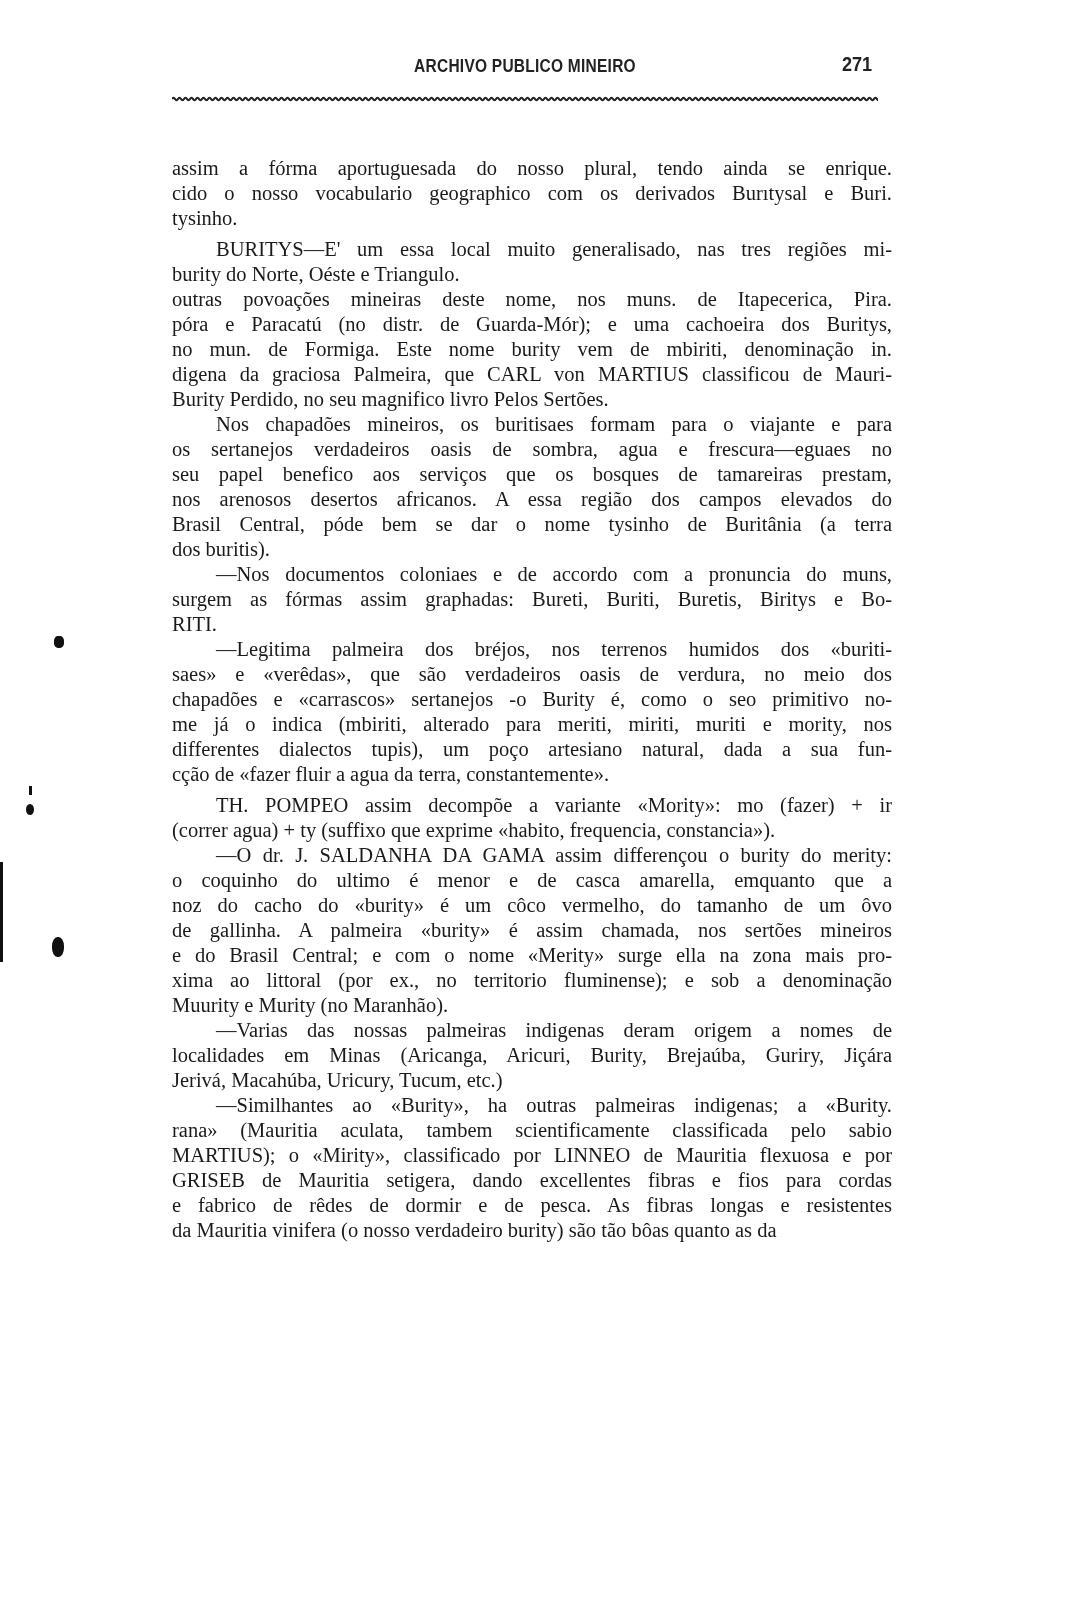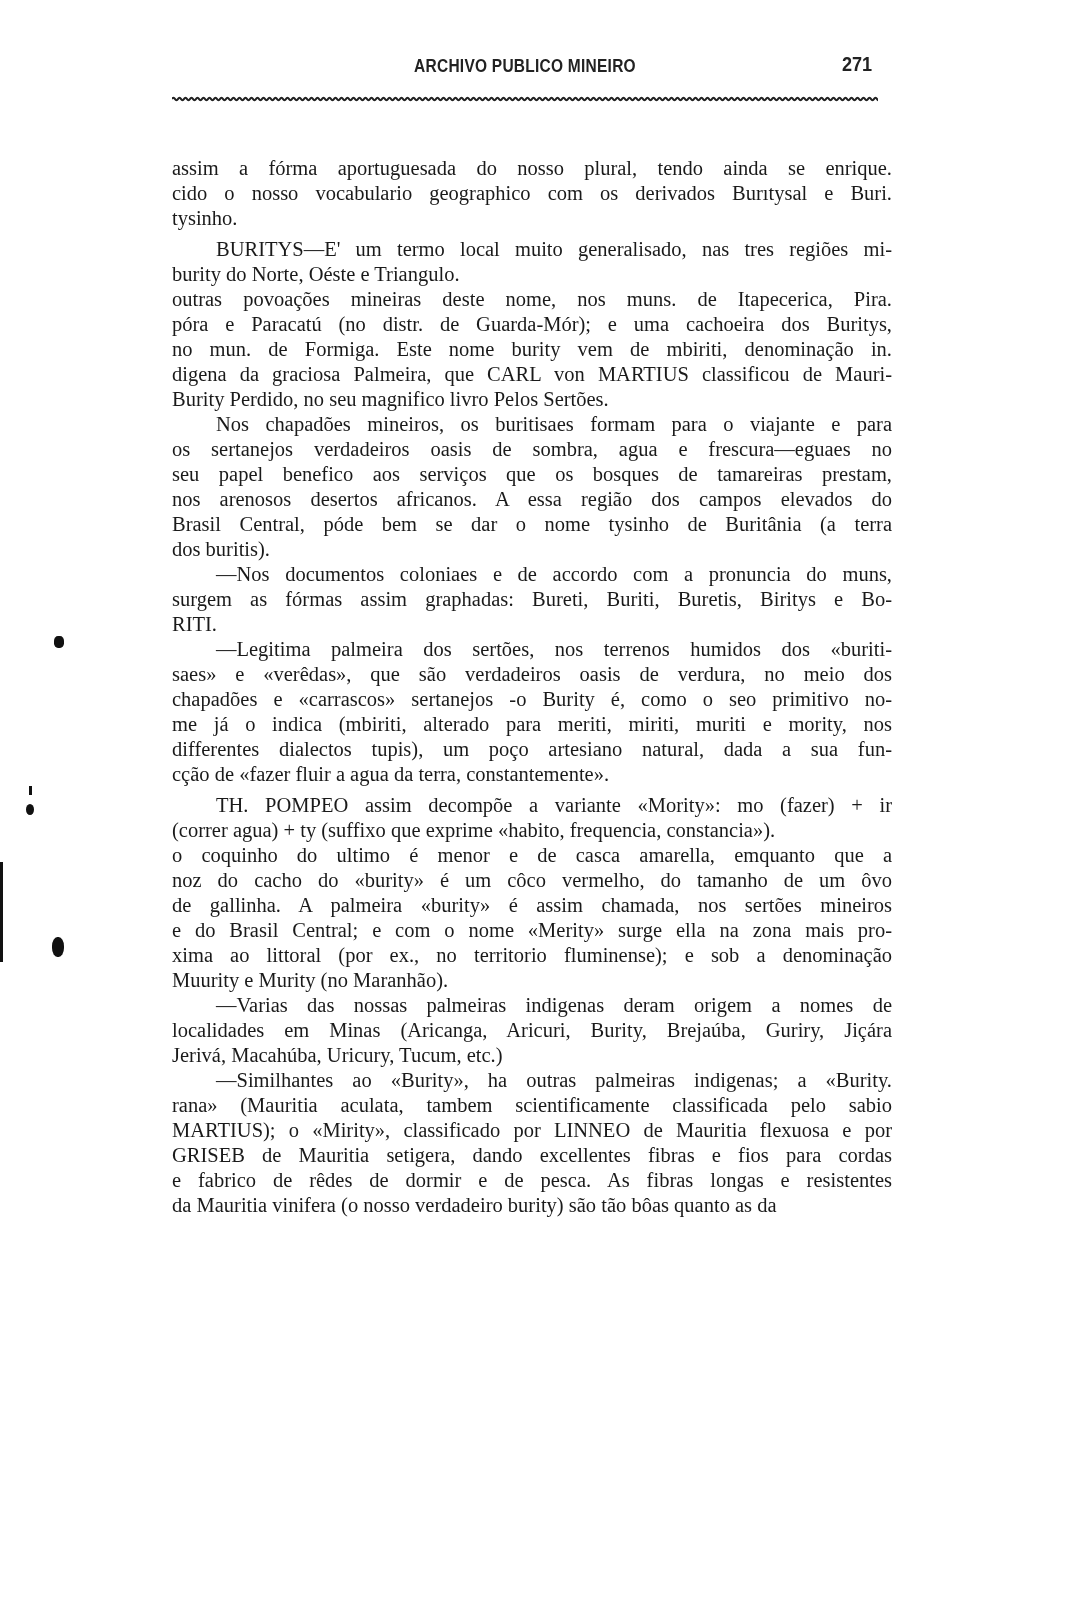--- a/index.html
+++ b/index.html
@@ -49,21 +49,21 @@
   <path id="wavy" d="M0 3 Q1.5 0.5 3 3 T6 3 Q7.5 0.5 9 3 T12 3 Q13.5 0.5 15 3 T18 3 Q19.5 0.5 21 3 T24 3 Q25.5 0.5 27 3 T30 3 Q31.5 0.5 33 3 T36 3 Q37.5 0.5 39 3 T42 3 Q43.5 0.5 45 3 T48 3 Q49.5 0.5 51 3 T54 3 Q55.5 0.5 57 3 T60 3 Q61.5 0.5 63 3 T66 3 Q67.5 0.5 69 3 T72 3 Q73.5 0.5 75 3 T78 3 Q79.5 0.5 81 3 T84 3 Q85.5 0.5 87 3 T90 3 Q91.5 0.5 93 3 T96 3 Q97.5 0.5 99 3 T102 3 Q103.5 0.5 105 3 T108 3 Q109.5 0.5 111 3 T114 3 Q115.5 0.5 117 3 T120 3 Q121.5 0.5 123 3 T126 3 Q127.5 0.5 129 3 T132 3 Q133.5 0.5 135 3 T138 3 Q139.5 0.5 141 3 T144 3 Q145.5 0.5 147 3 T150 3 Q151.5 0.5 153 3 T156 3 Q157.5 0.5 159 3 T162 3 Q163.5 0.5 165 3 T168 3 Q169.5 0.5 171 3 T174 3 Q175.5 0.5 177 3 T180 3 Q181.5 0.5 183 3 T186 3 Q187.5 0.5 189 3 T192 3 Q193.5 0.5 195 3 T198 3 Q199.5 0.5 201 3 T204 3 Q205.5 0.5 207 3 T210 3 Q211.5 0.5 213 3 T216 3 Q217.5 0.5 219 3 T222 3 Q223.5 0.5 225 3 T228 3 Q229.5 0.5 231 3 T234 3 Q235.5 0.5 237 3 T240 3 Q241.5 0.5 243 3 T246 3 Q247.5 0.5 249 3 T252 3 Q253.5 0.5 255 3 T258 3 Q259.5 0.5 261 3 T264 3 Q265.5 0.5 267 3 T270 3 Q271.5 0.5 273 3 T276 3 Q277.5 0.5 279 3 T282 3 Q283.5 0.5 285 3 T288 3 Q289.5 0.5 291 3 T294 3 Q295.5 0.5 297 3 T300 3 Q301.5 0.5 303 3 T306 3 Q307.5 0.5 309 3 T312 3 Q313.5 0.5 315 3 T318 3 Q319.5 0.5 321 3 T324 3 Q325.5 0.5 327 3 T330 3 Q331.5 0.5 333 3 T336 3 Q337.5 0.5 339 3 T342 3 Q343.5 0.5 345 3 T348 3 Q349.5 0.5 351 3 T354 3 Q355.5 0.5 357 3 T360 3 Q361.5 0.5 363 3 T366 3 Q367.5 0.5 369 3 T372 3 Q373.5 0.5 375 3 T378 3 Q379.5 0.5 381 3 T384 3 Q385.5 0.5 387 3 T390 3 Q391.5 0.5 393 3 T396 3 Q397.5 0.5 399 3 T402 3 Q403.5 0.5 405 3 T408 3 Q409.5 0.5 411 3 T414 3 Q415.5 0.5 417 3 T420 3 Q421.5 0.5 423 3 T426 3 Q427.5 0.5 429 3 T432 3 Q433.5 0.5 435 3 T438 3 Q439.5 0.5 441 3 T444 3 Q445.5 0.5 447 3 T450 3 Q451.5 0.5 453 3 T456 3 Q457.5 0.5 459 3 T462 3 Q463.5 0.5 465 3 T468 3 Q469.5 0.5 471 3 T474 3 Q475.5 0.5 477 3 T480 3 Q481.5 0.5 483 3 T486 3 Q487.5 0.5 489 3 T492 3 Q493.5 0.5 495 3 T498 3 Q499.5 0.5 501 3 T504 3 Q505.5 0.5 507 3 T510 3 Q511.5 0.5 513 3 T516 3 Q517.5 0.5 519 3 T522 3 Q523.5 0.5 525 3 T528 3 Q529.5 0.5 531 3 T534 3 Q535.5 0.5 537 3 T540 3 Q541.5 0.5 543 3 T546 3 Q547.5 0.5 549 3 T552 3 Q553.5 0.5 555 3 T558 3 Q559.5 0.5 561 3 T564 3 Q565.5 0.5 567 3 T570 3 Q571.5 0.5 573 3 T576 3 Q577.5 0.5 579 3 T582 3 Q583.5 0.5 585 3 T588 3 Q589.5 0.5 591 3 T594 3 Q595.5 0.5 597 3 T600 3 Q601.5 0.5 603 3 T606 3 Q607.5 0.5 609 3 T612 3 Q613.5 0.5 615 3 T618 3 Q619.5 0.5 621 3 T624 3 Q625.5 0.5 627 3 T630 3 Q631.5 0.5 633 3 T636 3 Q637.5 0.5 639 3 T642 3 Q643.5 0.5 645 3 T648 3 Q649.5 0.5 651 3 T654 3 Q655.5 0.5 657 3 T660 3 Q661.5 0.5 663 3 T666 3 Q667.5 0.5 669 3 T672 3 Q673.5 0.5 675 3 T678 3 Q679.5 0.5 681 3 T684 3 Q685.5 0.5 687 3 T690 3 Q691.5 0.5 693 3 T696 3 Q697.5 0.5 699 3 T702 3 Q703.5 0.5 705 3 T708 3" fill="none" stroke="#222" stroke-width="2.2"></path>
 </svg>
 
 <div class="body-text" id="body-text">
     <div>
       <span class="line">assim a fórma aportuguesada do nosso plural, tendo ainda se enrique.</span>
       <span class="line">cido o nosso vocabulario geographico com os derivados Burıtysal e Buri.</span>
       <span class="line last">tysinho.</span>
     </div>
     <div style="margin-top: 6px;">
-      <span class="line indent">BURITYS—E' um termo local muito generalisado, nas tres regiões mi-</span>
+      <span class="line indent">BURITYS—E' um essa local muito generalisado, nas tres regiões mi-</span>
       <span class="line last">burity do Norte, Oéste e Triangulo.</span>
     </div>
     <div>
       <span class="line">outras povoações mineiras deste nome, nos muns. de Itapecerica, Pira.</span>
       <span class="line">póra e Paracatú (no distr. de Guarda-Mór); e uma cachoeira dos Buritys,</span>
       <span class="line">no mun. de Formiga. Este nome burity vem de mbiriti, denominação in.</span>
       <span class="line">digena da graciosa Palmeira, que CARL von MARTIUS classificou de Mauri-</span>
       <span class="line last">Burity Perdido, no seu magnifico livro Pelos Sertões.</span>
     </div>
     <div>
@@ -73,32 +73,33 @@
       <span class="line">nos arenosos desertos africanos. A essa região dos campos elevados do</span>
       <span class="line">Brasil Central, póde bem se dar o nome tysinho de Buritânia (a terra</span>
       <span class="line last">dos buritis).</span>
     </div>
     <div>
       <span class="line indent">—Nos documentos coloniaes e de accordo com a pronuncia do muns,</span>
       <span class="line">surgem as fórmas assim graphadas: Bureti, Buriti, Buretis, Biritys e Bo-</span>
       <span class="line last">RITI.</span>
     </div>
     <div>
-      <span class="line indent">—Legitima palmeira dos sertões, nos terrenos humidos dos «buriti-</span>
+      <span class="line indent">—Legitima palmeira dos bréjos, nos terrenos humidos dos «buriti-</span>
       <span class="line">saes» e «verêdas», que são verdadeiros oasis de verdura, no meio dos</span>
       <span class="line">chapadões e «carrascos» sertanejos -o Burity é, como o seo primitivo no-</span>
       <span class="line">me já o indica (mbiriti, alterado para meriti, miriti, muriti e mority, nos</span>
       <span class="line">differentes dialectos tupis), um poço artesiano natural, dada a sua fun-</span>
       <span class="line last">cção de «fazer fluir a agua da terra, constantemente».</span>
     </div>
     <div style="margin-top: 6px; font-family: Liberation Serif, serif;">
       <span class="line indent">TH. POMPEO assim decompõe a variante «Mority»: mo (fazer) + ir</span>
       <span class="line last">(correr agua) + ty (suffixo que exprime «habito, frequencia, constancia»).</span>
     </div>
     <div>
+      <span class="line indent">—O dr. J. SALDANHA DA GAMA assim differençou o burity do merity:</span>
       <span class="line">o coquinho do ultimo é menor e de casca amarella, emquanto que a</span>
       <span class="line">noz do cacho do «burity» é um côco vermelho, do tamanho de um ôvo</span>
       <span class="line">de gallinha. A palmeira «burity» é assim chamada, nos sertões mineiros</span>
       <span class="line">e do Brasil Central; e com o nome «Merity» surge ella na zona mais pro-</span>
       <span class="line">xima ao littoral (por ex., no territorio fluminense); e sob a denominação</span>
       <span class="line last">Muurity e Murity (no Maranhão).</span>
     </div>
     <div>
       <span class="line indent">—Varias das nossas palmeiras indigenas deram origem a nomes de</span>
       <span class="line">localidades em Minas (Aricanga, Aricuri, Burity, Brejaúba, Guriry, Jiçára</span>

